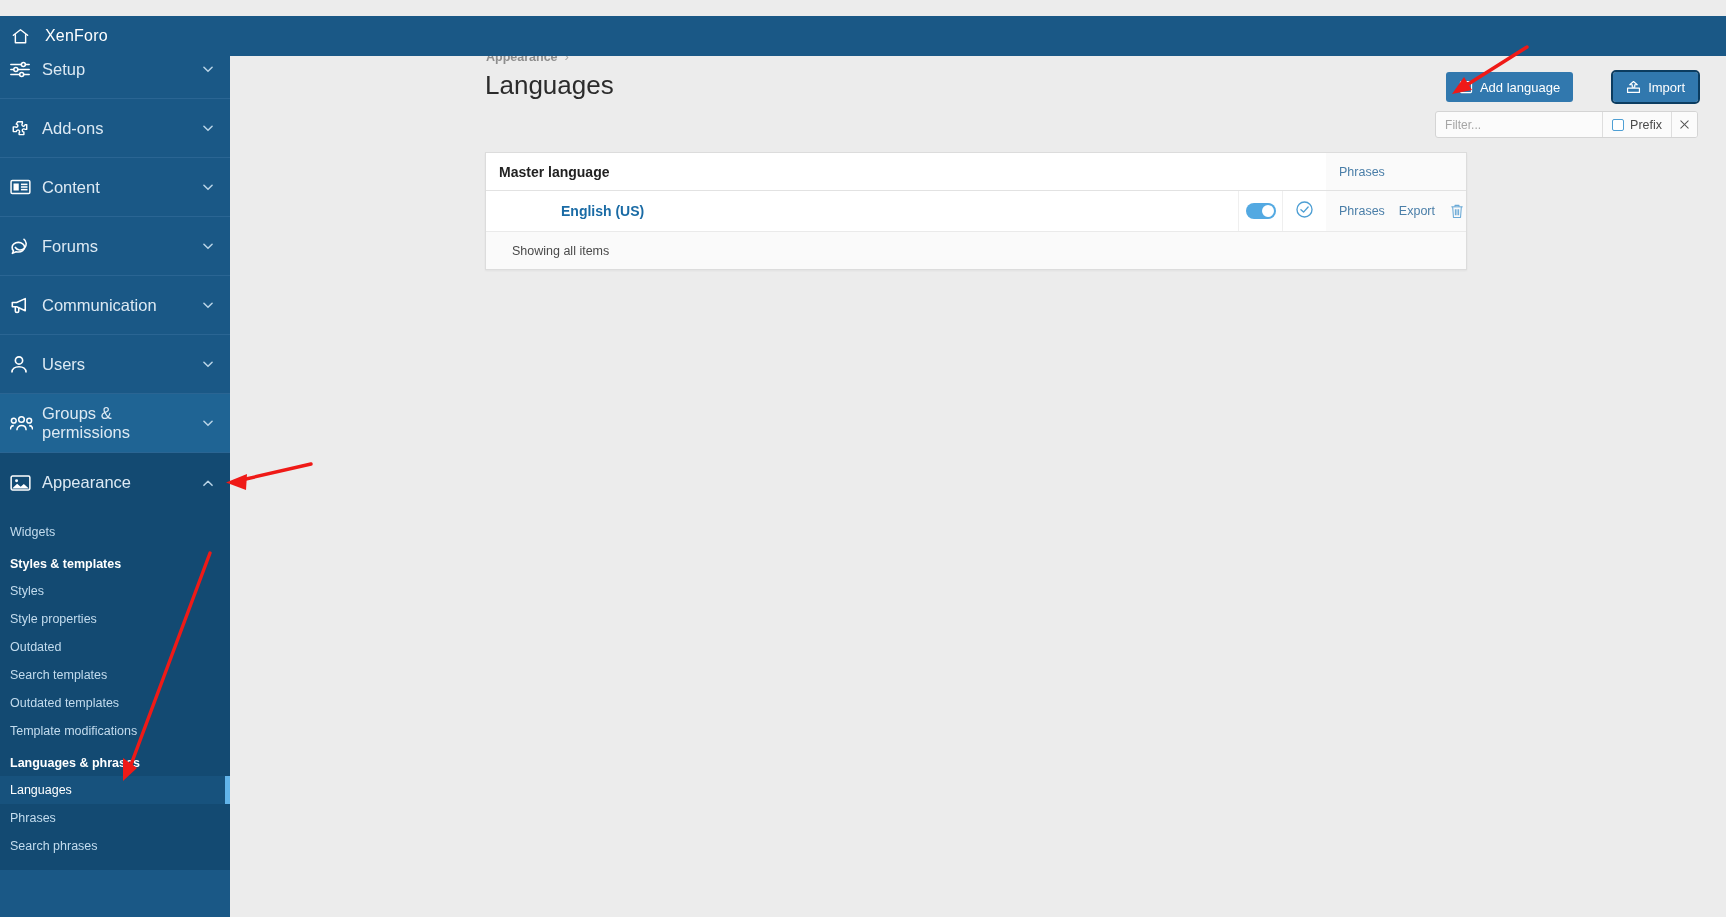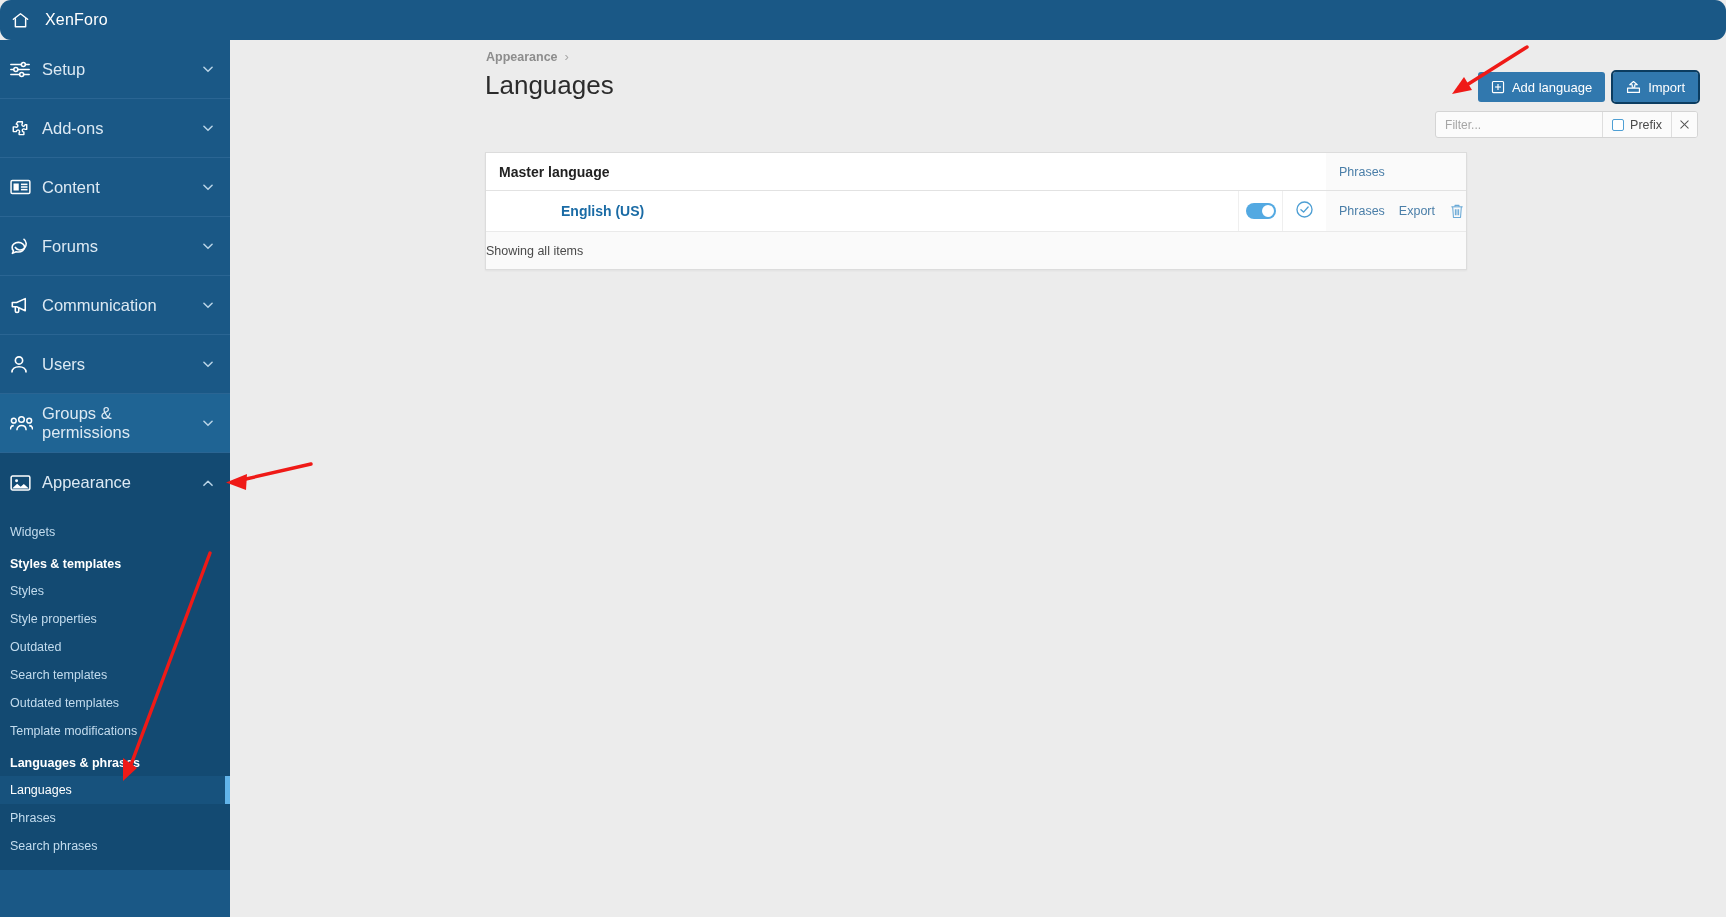--- a/index.html
+++ b/index.html
@@ -15,28 +15,27 @@
   #app {
     position: relative;
     width: 1726px;
     height: 917px;
     background: #ececec;
   }
 
   
   .topbar {
     position: absolute;
-    top: 0; left: 0;
+    top: 16px; left: 0;
     width: 1726px;
     height: 40px;
     background: #1a5886;
     display: flex;
     align-items: center;
     z-index: 40;
-    border-radius: 11px;
   }
   .topbar-home {
     width: 40px; height: 40px;
     display: flex; align-items: center; justify-content: center;
     color: #ffffff;
   }
   .topbar-title {
     color: #ffffff;
     font-size: 16px;
     margin-left: 5px;
@@ -155,20 +154,21 @@
     gap: 7px;
     background: #3178ae;
     color: #ffffff;
     border: none;
     border-radius: 3px;
     font-size: 13px;
     padding: 8px 13px;
     cursor: pointer;
     font-family: "Liberation Sans", sans-serif;
     line-height: 1;
+    margin-left: 32px;
   }
   .btn .b-icon { display: flex; align-items: center; }
   .btn.focused {
     outline: 2px solid #0b3c60;
     outline-offset: 0px;
   }
 
   
   .filterbar {
     position: absolute;
@@ -306,21 +306,21 @@
     width: 12px; height: 12px;
     border-radius: 50%;
     background: #ffffff;
   }
 
   .block-footer {
     height: 37px;
     background: #fafafa;
     display: flex;
     align-items: center;
-    padding-left: 0;
+    padding-left: 26px;
     font-size: 12.5px;
     color: #4a4a4a;
   }
 
   
   .annot {
     position: absolute;
     top: 0; left: 0;
     width: 1726px; height: 917px;
     pointer-events: none;

